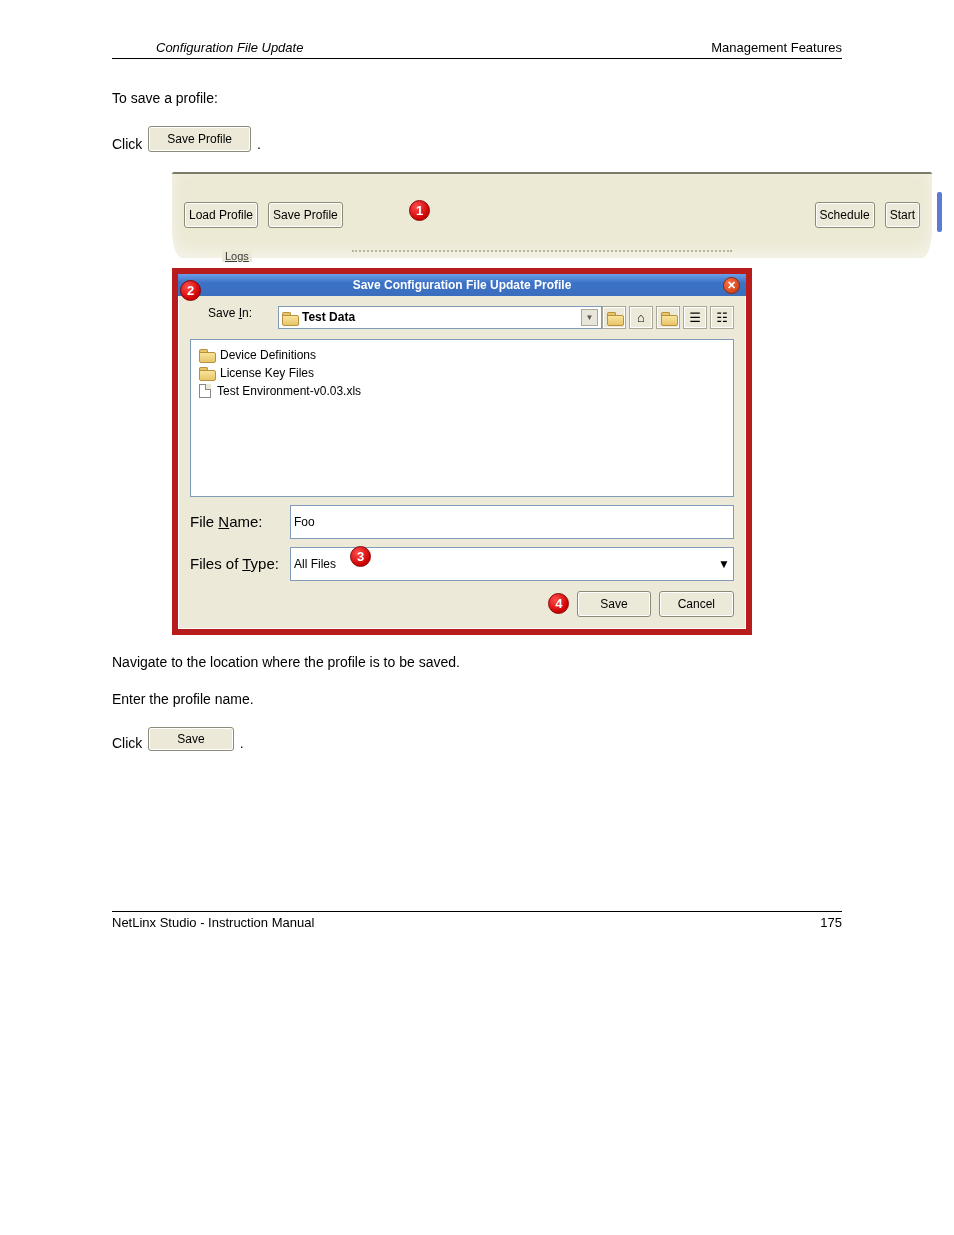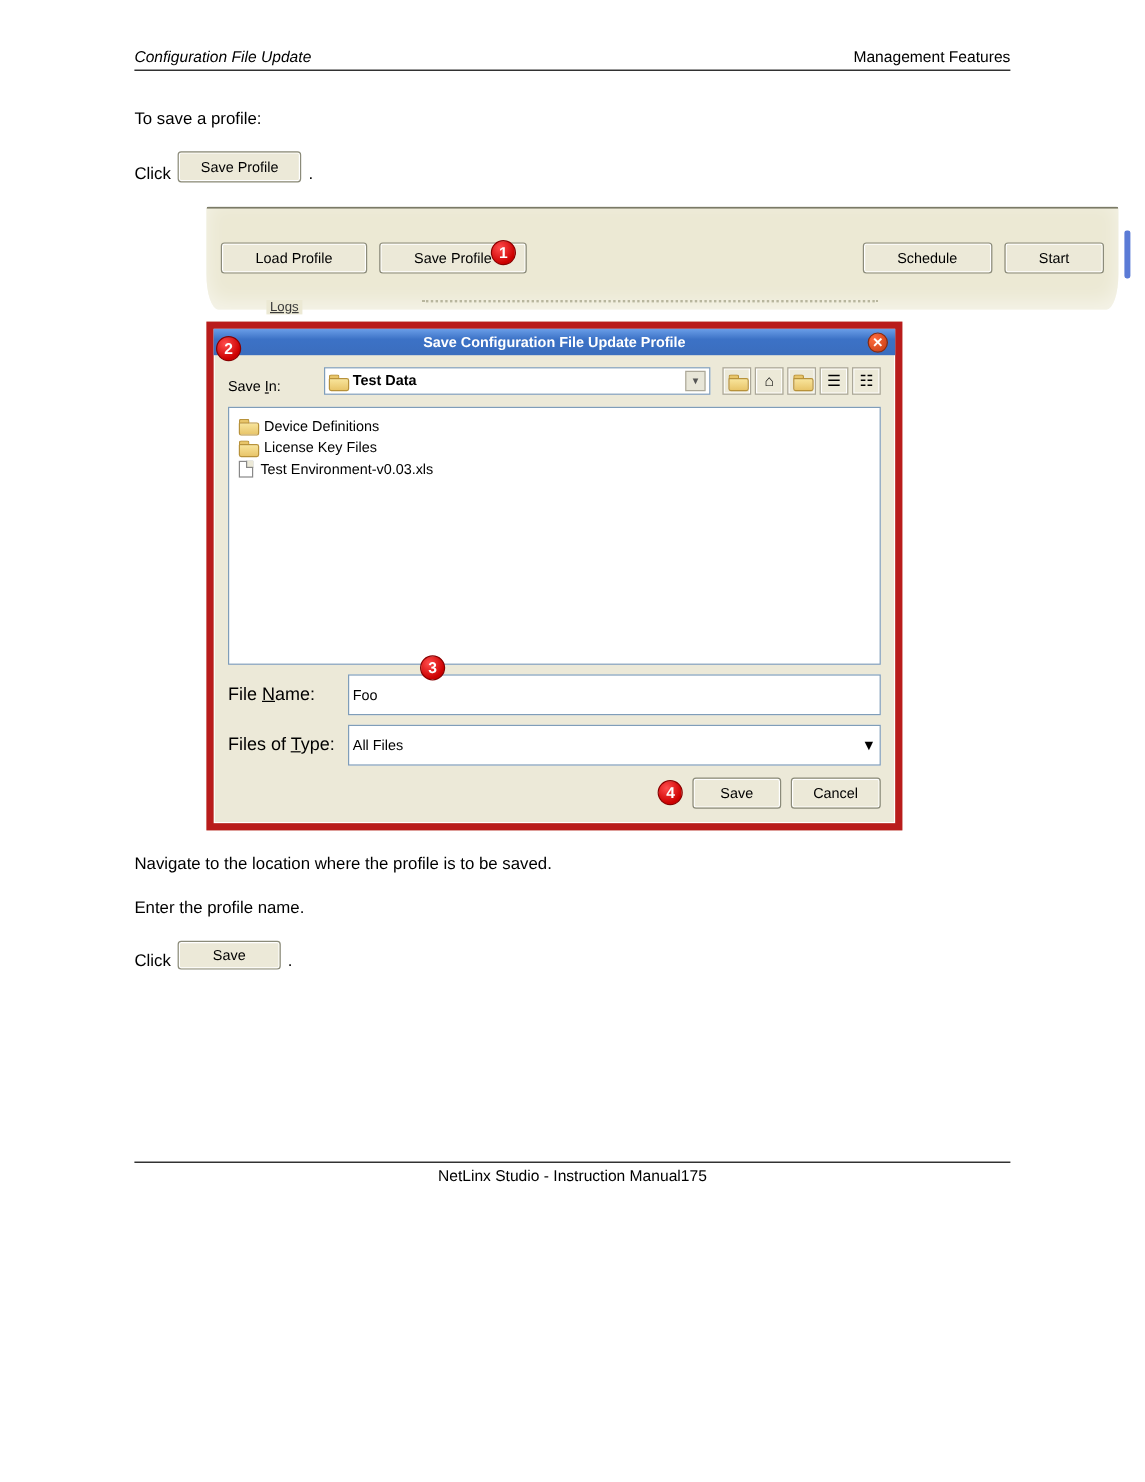--- a/index.html
+++ b/index.html
@@ -15,21 +15,21 @@
     padding: 40px 112px 40px 112px;
   }
   .header-row {
     display: flex;
     justify-content: space-between;
     border-bottom: 1.5px solid #000;
     padding-bottom: 3px;
     margin-bottom: 30px;
     font-size: 13px;
   }
-  .header-left { font-style: italic; }
+  .header-left { font-style: italic; margin-left: 44px; }
   .header-right { }
   .para { margin: 18px 0; line-height: 1.35; font-size: 14px; }
   .step-row {
     display: flex;
     align-items: flex-end;
     gap: 2px;
     margin: 12px 0;
     font-size: 14px;
   }
   .inline-btn {
@@ -65,21 +65,21 @@
     padding: 28px 12px 30px 12px;
     position: relative;
     box-shadow: inset 0 -6px 16px rgba(255,255,255,0.5);
   }
   .shot1-row { display: flex; gap: 10px; align-items: center; }
   .shot1 .gap { flex: 1; }
   .swing-btn {
     background: #ece9d8;
     border: 1px solid #8b8b7a;
     border-radius: 3px;
-    padding: 5px 28px;
+    padding: 5px 4px;
     font-size: 12px;
     box-shadow: inset 0 0 0 1px #fff;
   }
   .shot1-logs {
     position: absolute;
     left: 50px;
     bottom: -4px;
     font-size: 11px;
     color: #3a3a3a;
     background: #ece9d4;
@@ -134,23 +134,23 @@
     display: flex;
     align-items: center;
     justify-content: center;
     color: #fff;
     font-size: 11px;
     font-weight: bold;
   }
   .dlg-body { padding: 10px 12px 12px 12px; }
   .savein-row {
     display: flex;
-    align-items: flex-end;
-    gap: 10px;
+    align-items: flex-start;
     margin-bottom: 10px;
+    margin-left: 18px;
   }
   .savein-row .lbl { width: 70px; font-size: 12px; }
   .savein-select {
     flex: 1;
     display: flex;
     align-items: center;
     border: 1px solid #7f9db9;
     background: #fff;
     height: 23px;
     padding: 0 3px;
@@ -214,21 +214,21 @@
     position: absolute;
     top: -1px; right: -1px;
     width: 5px; height: 5px;
     background: #ece9d8;
     border-left: 1px solid #888;
     border-bottom: 1px solid #888;
   }
   .filelist {
     background: #fff;
     border: 1px solid #7f9db9;
-    height: 215px;
+    height: 158px;
     padding: 6px 8px;
     margin-bottom: 0;
   }
   .file-item {
     display: flex;
     align-items: center;
     gap: 6px;
     font-size: 12px;
     padding: 2px 0;
   }
@@ -266,21 +266,21 @@
     border-radius: 50%;
     color: #fff;
     font-weight: bold;
     font-size: 13px;
     align-items: center;
     justify-content: center;
   }
   .marker.abs { position: absolute; }
   .footer-row {
     display: flex;
-    justify-content: center;
+    justify-content: space-between;
     border-top: 1.5px solid #000;
     padding-top: 3px;
     margin-top: 160px;
     font-size: 13px;
   }
   .underline { text-decoration: underline; }
 </style>
 </head>
 <body>
 

